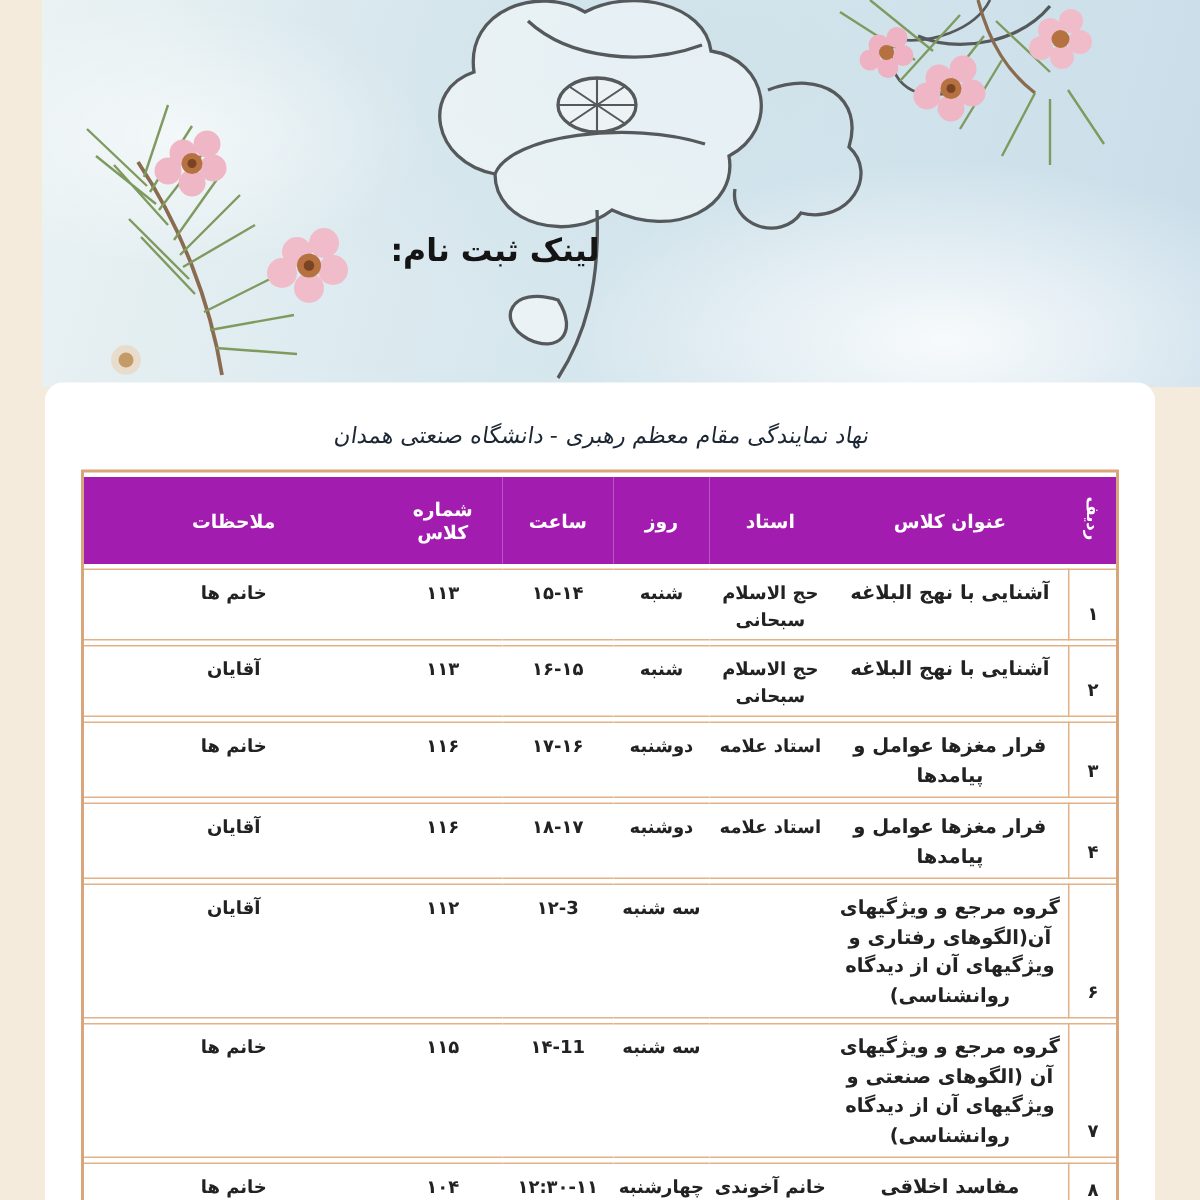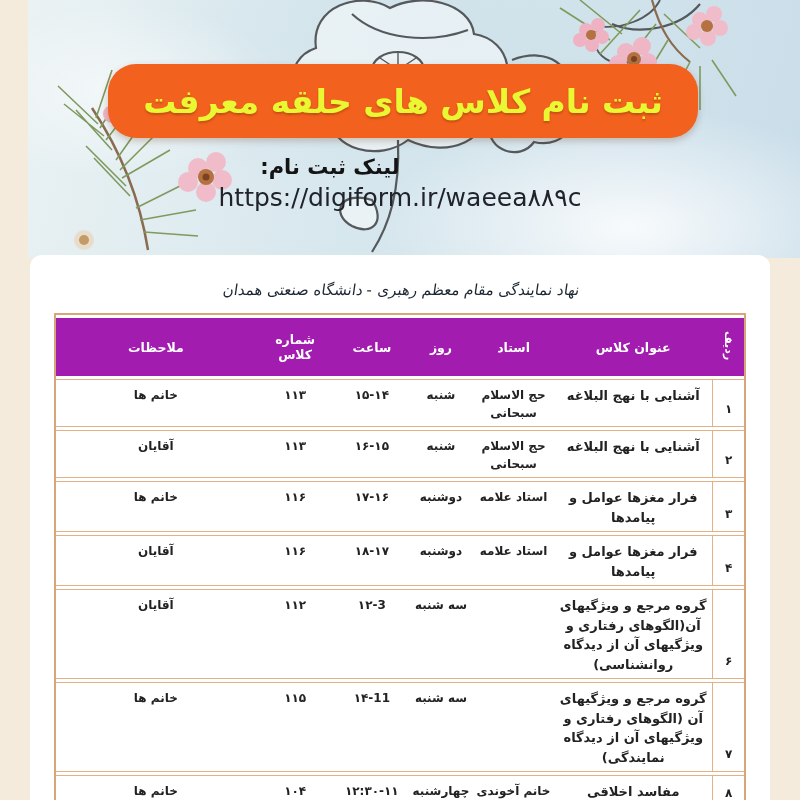--- a/index.html
+++ b/index.html
@@ -153,26 +153,22 @@
         <circle cx="586" cy="30" r="7"></circle>
           <circle cx="598" cy="25" r="7"></circle>
           <circle cx="602" cy="37" r="7"></circle>
           <circle cx="592" cy="45" r="7"></circle>
           <circle cx="580" cy="40" r="7"></circle>
         <circle cx="591" cy="35" r="5" fill="#b5713f"></circle>
       </g>
     </g>
   </svg>
 
-  <div class="banner">
-    <div class="banner-title">ثبت نام کلاس های حلقه معرفت</div>
-  </div>
 
   <div class="link-label">لینک ثبت نام:</div>
-  <div class="link-url">https://digiform.ir/waeea۸۸۹c</div>
 
   <div class="card">
     <div class="schedule-org">نهاد نمایندگی مقام معظم رهبری - دانشگاه صنعتی همدان</div>
 
     <div class="table-wrap">
       <table class="schedule">
         <thead>
           <tr>
             <th class="col-radif"><span class="vert">ردیف</span></th>
             <th class="col-title">عنوان کلاس</th>
@@ -224,21 +220,21 @@
               <td class="col-radif">۶</td>
               <td class="col-title">گروه مرجع و ویژگیهای آن(الگوهای رفتاری و ویژگیهای آن از دیدگاه روانشناسی)</td>
               <td class="col-ostad"></td>
               <td class="col-rooz">سه شنبه</td>
               <td class="col-saat">۱۲-3</td>
               <td class="col-shomare">۱۱۲</td>
               <td class="col-molahezat">آقایان</td>
             </tr>
             <tr>
               <td class="col-radif">۷</td>
-              <td class="col-title">گروه مرجع و ویژگیهای آن (الگوهای رفتاری و ویژگیهای آن از دیدگاه نمایندگی)</td>
+              <td class="col-title">گروه مرجع و ویژگیهای آن (الگوهای صنعتی و ویژگیهای آن از دیدگاه روانشناسی)</td>
               <td class="col-ostad"></td>
               <td class="col-rooz">سه شنبه</td>
               <td class="col-saat">۱۴-11</td>
               <td class="col-shomare">۱۱۵</td>
               <td class="col-molahezat">خانم ها</td>
             </tr>
             <tr>
               <td class="col-radif">۸</td>
               <td class="col-title">مفاسد اخلاقی (اختلالات رفتاری و شخصیتی از منظر اخلاق و روانشناسی)</td>
               <td class="col-ostad">خانم آخوندی</td>

